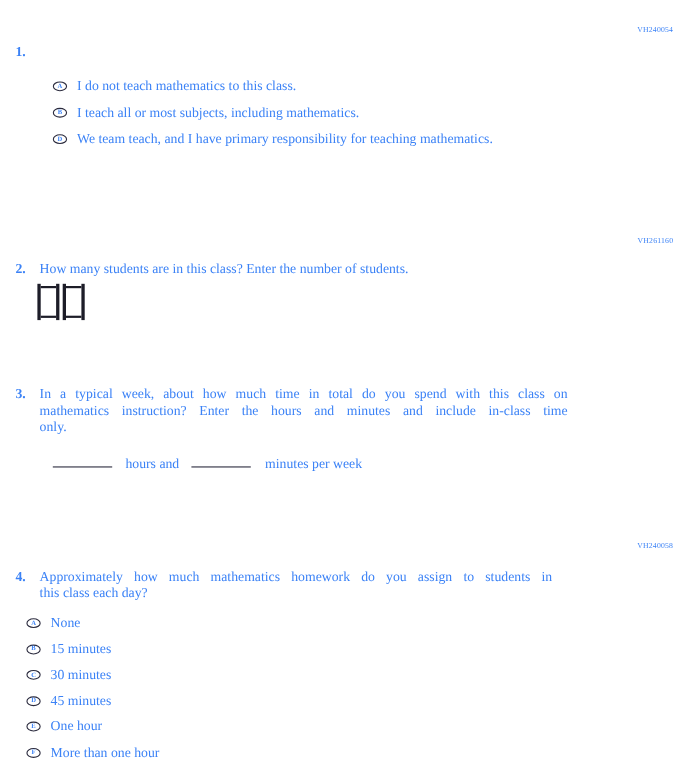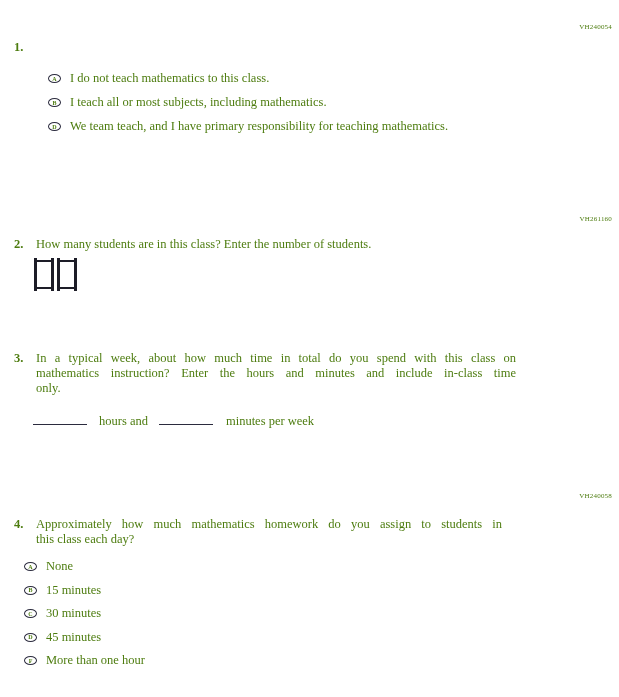--- a/index.html
+++ b/index.html
@@ -3,21 +3,21 @@
 <meta charset="utf-8">
 <style>
   * { margin: 0; padding: 0; box-sizing: border-box; }
   html, body { background: #ffffff; }
   .page {
     position: relative;
     width: 619px;
     height: 697px;
     background: #ffffff;
     font-family: "Liberation Serif", "DejaVu Serif", serif;
-    color: #4d7c0f;
+    color: #3b82f6;
     font-size: 12.5px;
     line-height: 15px;
     overflow: hidden;
   }
   .qsection { position: absolute; left: 0; right: 0; }
   .q1 { top: 22px; }
   .q2 { top: 214px; }
   .q3 { top: 341px; }
   .q4 { top: 491px; }
 
@@ -67,21 +67,21 @@
   .dbox::before, .dbox::after {
     content: "";
     position: absolute;
     top: -4px; bottom: -4px;
     width: 3px;
     background: #1d1d28;
   }
   .dbox::before { left: -3px; }
   .dbox::after { right: -3px; }
 
-  .fill { padding-left: 33px; margin-top: 15px; height: 18px; }
+  .fill { padding-left: 48px; margin-top: 15px; height: 18px; }
   .blank {
     display: inline-block;
     width: 54px; height: 14px;
     border-bottom: 1px solid #2b2b3e;
     vertical-align: baseline;
   }
   .fill-text-1 { margin-left: 12px; }
   .blank-2 { margin-left: 11px; }
   .fill-text-2 { margin-left: 13px; }
 </style>
@@ -159,19 +159,23 @@
       </div>
       <div class="option">
         <span class="bubble">C</span>
         <span class="olabel">30 minutes</span>
       </div>
       <div class="option">
         <span class="bubble">D</span>
         <span class="olabel">45 minutes</span>
       </div>
       <div class="option">
+        <span class="bubble">E</span>
+        <span class="olabel">One hour</span>
+      </div>
+      <div class="option">
         <span class="bubble">F</span>
         <span class="olabel">More than one hour</span>
       </div>
     </div>
   </section>
 
 </div>
 
 </body></html>

